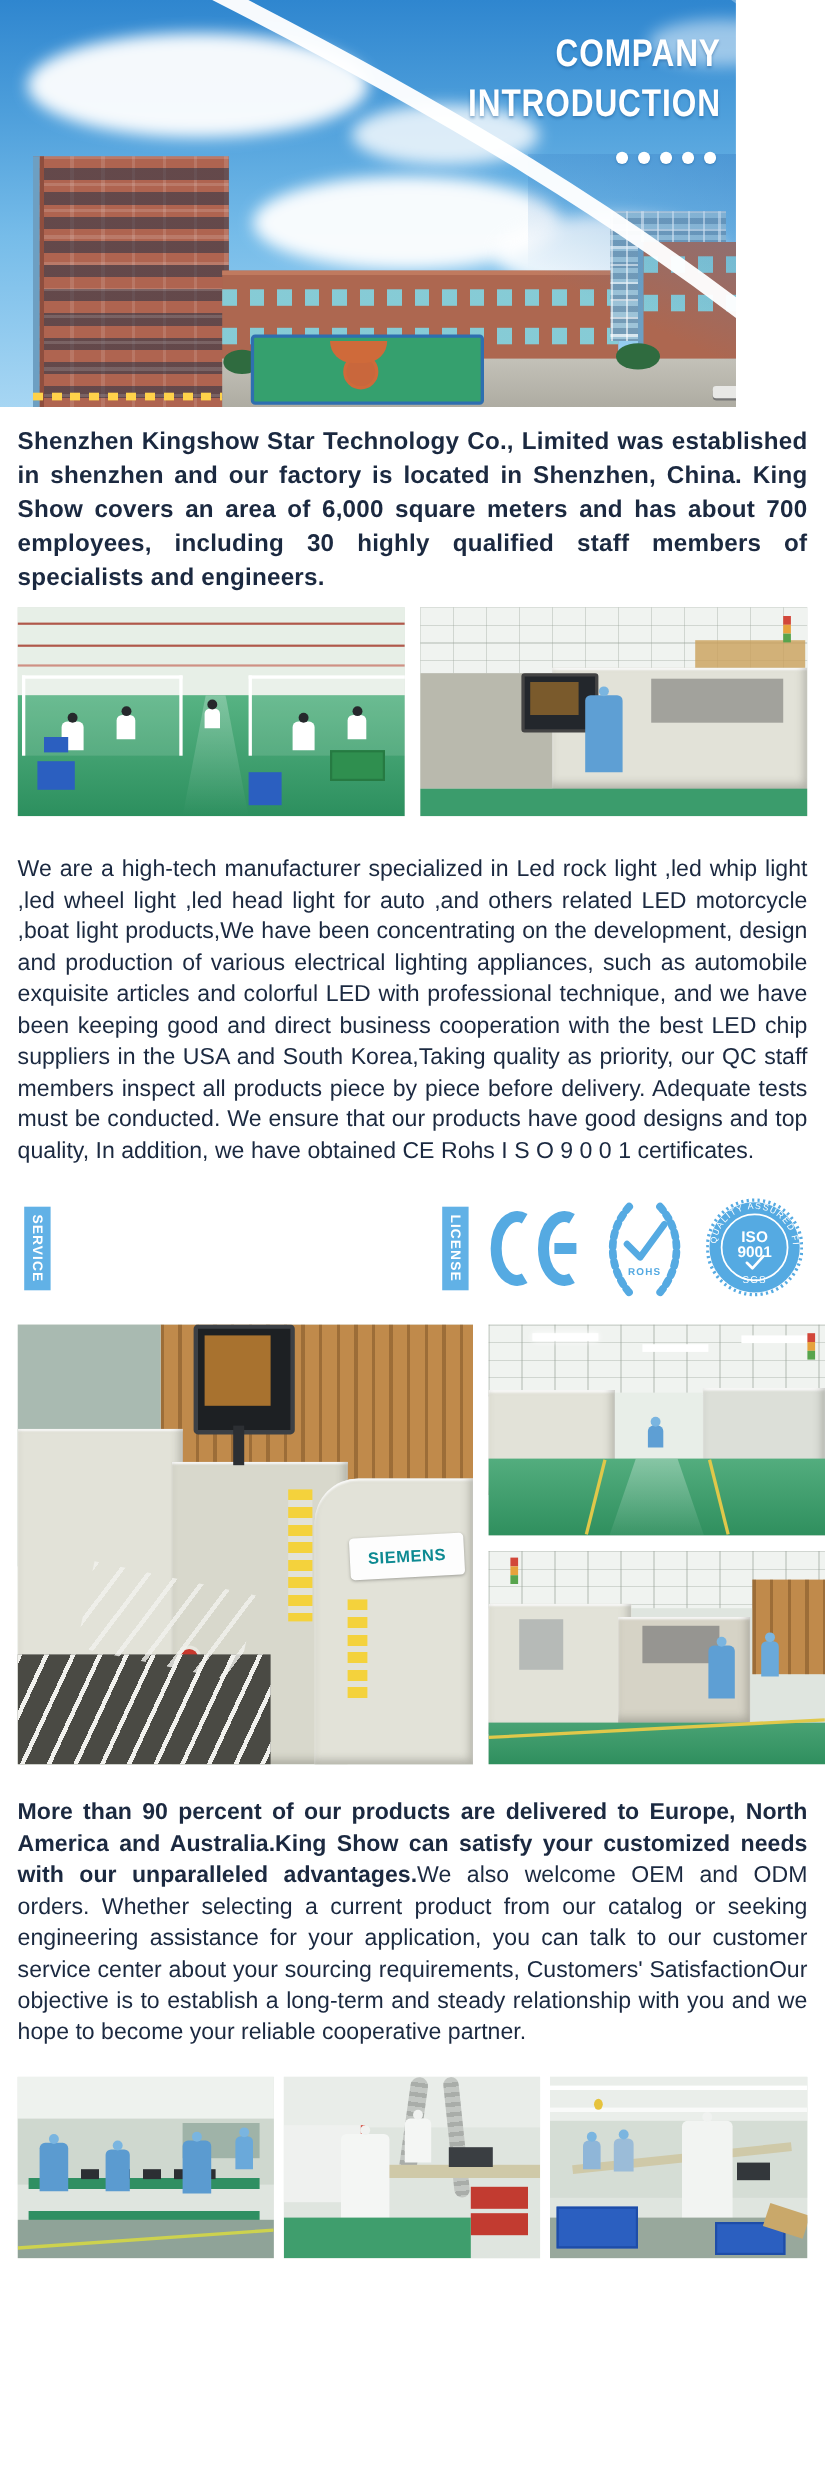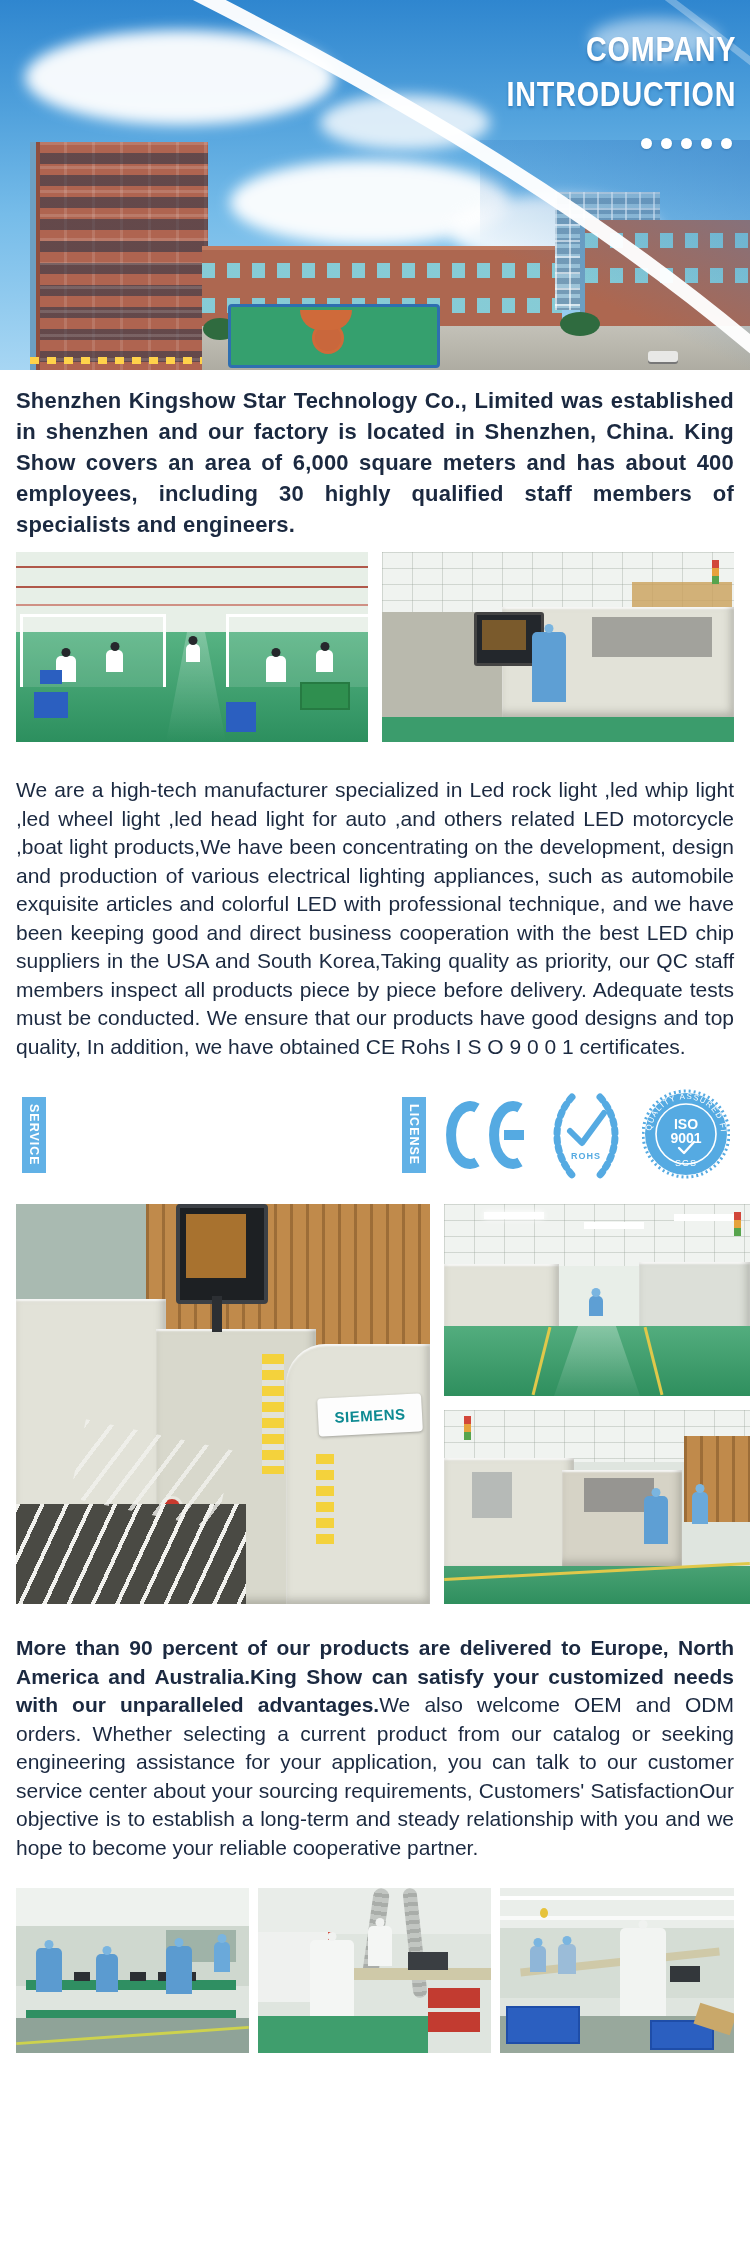--- a/index.html
+++ b/index.html
@@ -1,20 +1,20 @@
 <!DOCTYPE html>
 <html><head>
 <meta charset="utf-8">
 <style>
   html,body{margin:0;padding:0;background:#fff;}
   body{width:750px;font-family:"Liberation Sans",sans-serif;color:#1b2940;}
   .s{position:absolute;display:block;}
   i{font-style:normal;}
   
-  .hero{position:relative;width:750px;height:370px;overflow:hidden;
+  .hero{position:relative;width:669px;height:370px;overflow:hidden;
     background:linear-gradient(180deg,#2f86cf 0%,#4e9fdb 28%,#76bce9 58%,#a7d6f3 100%);}
   .cloud{position:absolute;background:#fff;border-radius:50%;filter:blur(7px);}
   .hero-title{position:absolute;top:26px;right:14px;text-align:right;color:#fff;
     font-weight:bold;font-size:35px;line-height:45px;letter-spacing:1px;
     transform:scaleX(.82);transform-origin:100% 0;
     text-shadow:0 2px 3px rgba(10,70,130,.4);}
   .hero-dots{position:absolute;top:138px;right:18px;display:flex;gap:9px;}
   .hero-dots i{width:11px;height:11px;border-radius:50%;background:#fff;box-shadow:0 1px 2px rgba(10,70,130,.35);}
   .bld{position:absolute;left:0;bottom:0;width:750px;height:245px;}
   .win-rows{background-color:#af6450;
@@ -102,21 +102,21 @@
   </div>
   <div class="hero-dots">
     <i></i>
       <i></i>
       <i></i>
       <i></i>
       <i></i>
   </div>
 </div>
 
-<p class="para p1">Shenzhen Kingshow Star Technology Co., Limited was established in shenzhen and our factory is located in Shenzhen, China. King Show covers an area of 6,000 square meters and has about 400 employees, including 30 highly qualified staff members of specialists and engineers.</p>
+<p class="para p1">Shenzhen Kingshow Star Technology Co., Limited was established in shenzhen and our factory is located in Shenzhen, China. King Show covers an area of 6,000 square meters and has about 700 employees, including 30 highly qualified staff members of specialists and engineers.</p>
 
 <div class="row row1">
   <div class="ph" style="width:352px;height:190px">
     <i class="s" style="left:0;top:0;width:352px;height:80px;background:#e7efe7"></i>
     <i class="s" style="left:0;top:14px;width:352px;height:2px;background:#b0584a"></i>
     <i class="s" style="left:0;top:34px;width:352px;height:2px;background:#b0584a"></i>
     <i class="s" style="left:0;top:52px;width:352px;height:2px;background:#c4685a;opacity:.7"></i>
     <i class="s" style="left:0;top:80px;width:352px;height:110px;background:linear-gradient(180deg,#57b383,#2c8f5e)"></i>
     <i class="s" style="left:150px;top:80px;width:60px;height:110px;background:linear-gradient(180deg,rgba(255,255,255,.25),rgba(255,255,255,0));clip-path:polygon(35% 0,65% 0,100% 100%,0 100%)"></i>
     <i class="s" style="left:4px;top:62px;width:140px;height:70px;border:3px solid #fff;border-bottom:none;background:rgba(255,255,255,.12)"></i>

